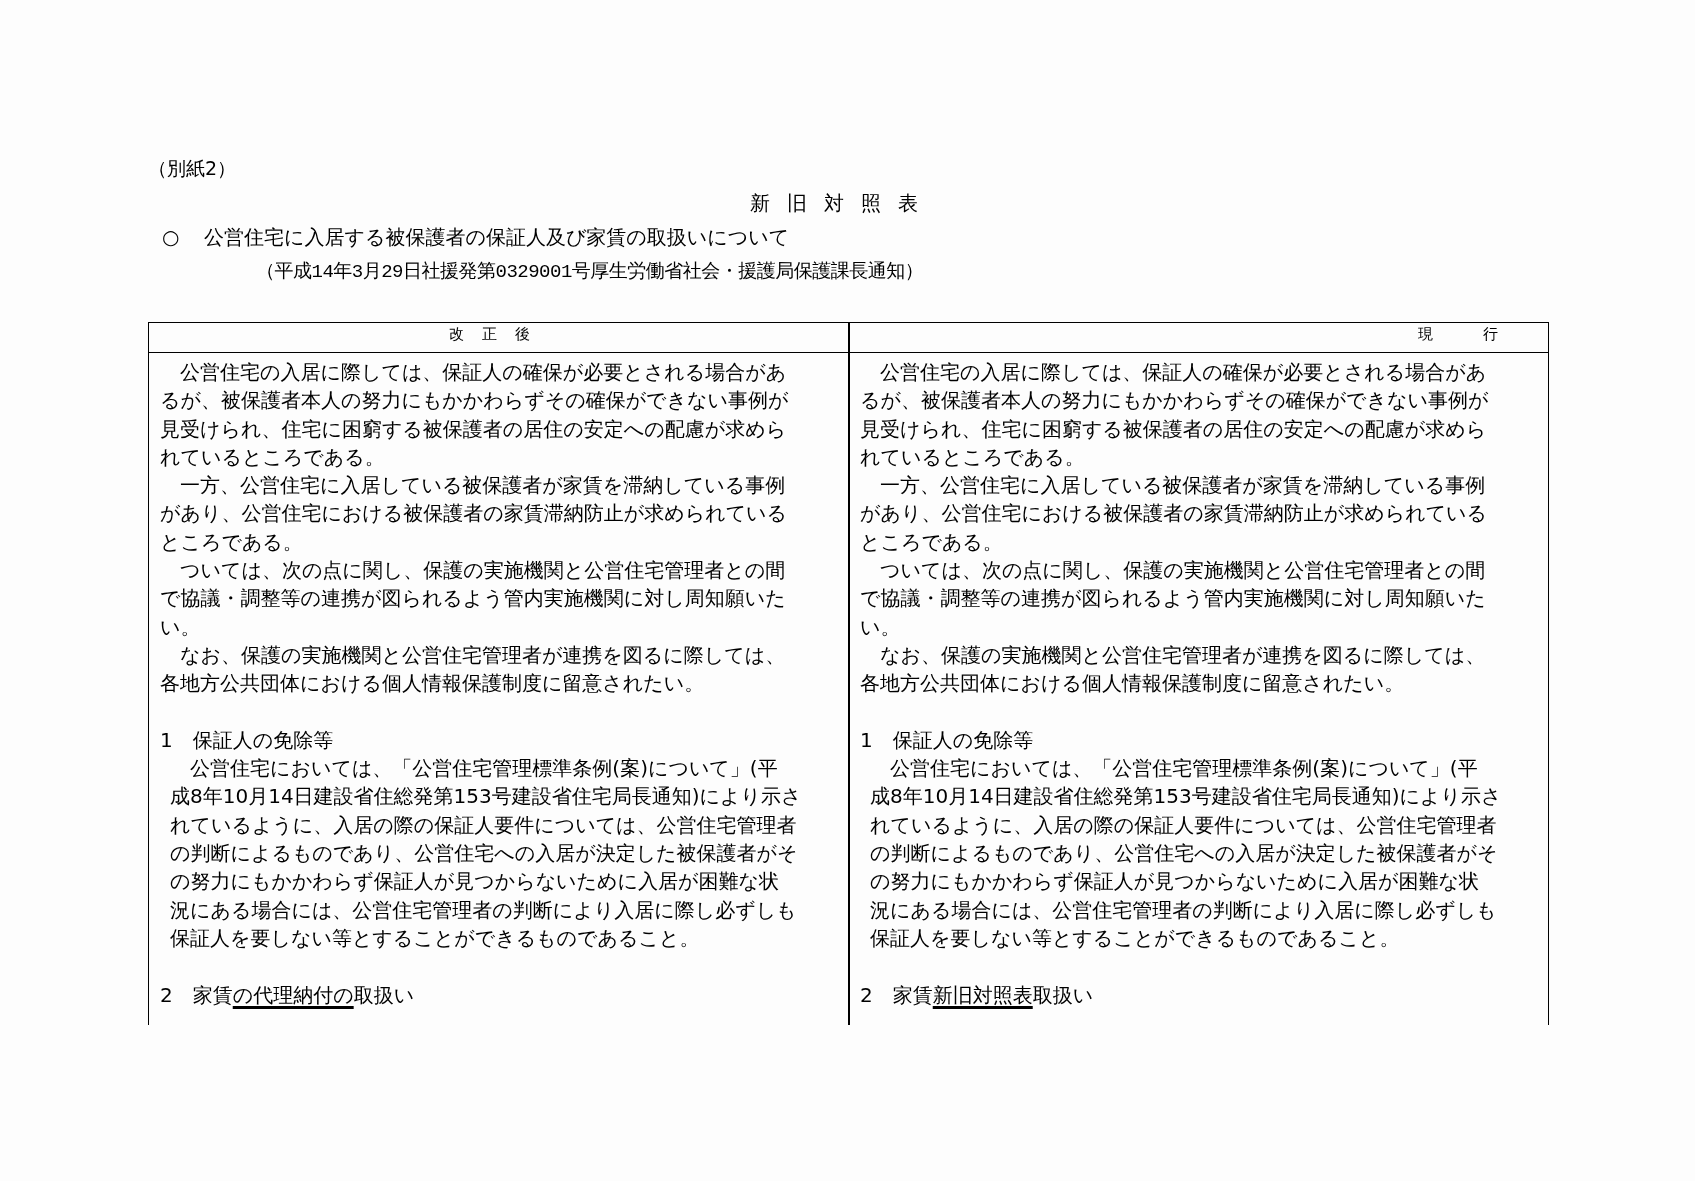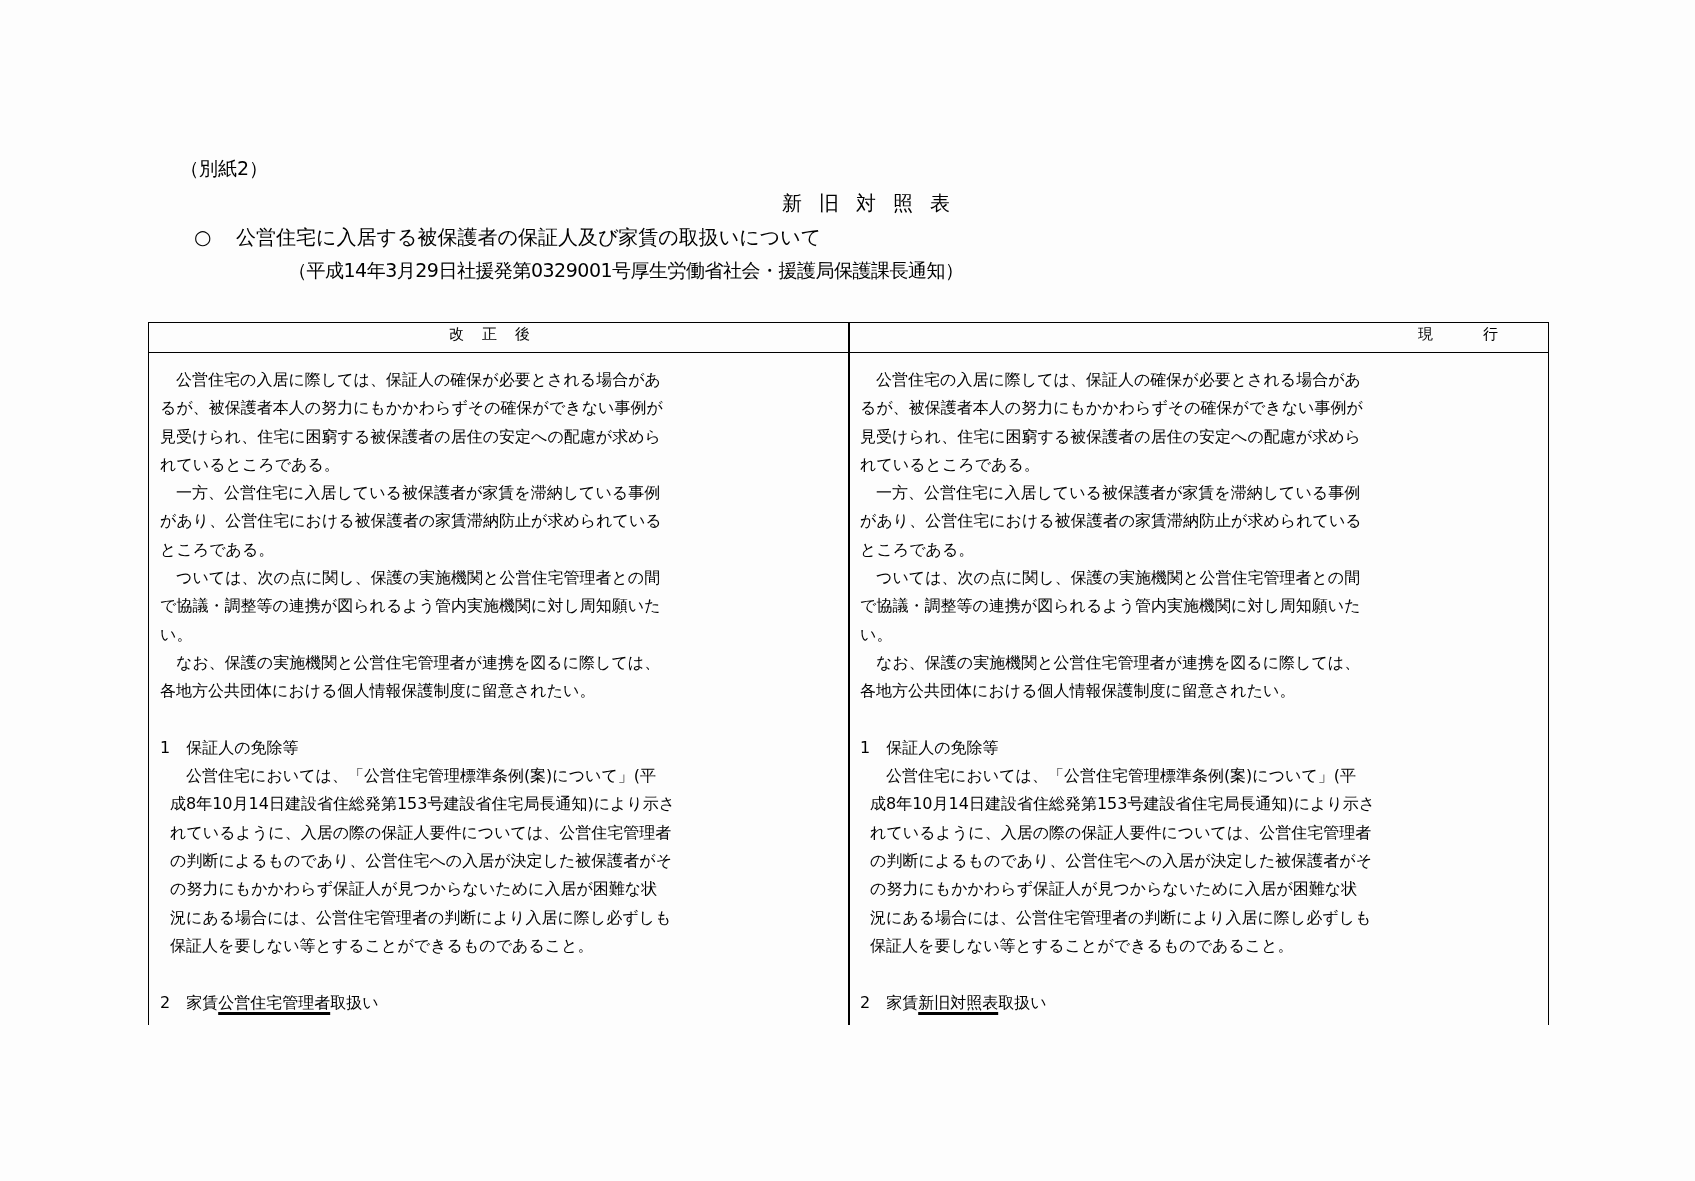--- a/index.html
+++ b/index.html
@@ -1,39 +1,39 @@
 <!DOCTYPE html>
 <html><head>
   <meta charset="utf-8">
   <style>
     html, body { margin: 0; padding: 0; background: #fdfdfd; }
     body {
       width: 1695px; height: 1181px; position: relative; overflow: hidden;
       font-family: "DejaVu Sans", "Liberation Sans", sans-serif;
       color: #000;
     }
-    .abs { position: absolute; white-space: nowrap; margin-left: 32px; }
+    .abs { position: absolute; white-space: nowrap; }
     .attach { left: 148px; top: 156px; font-size: 19px; letter-spacing: 0px; }
     .doc-title { left: 750px; top: 190px; font-size: 20px; letter-spacing: 17px; }
     .subject { left: 162px; top: 224px; font-size: 20px; }
     .subject .bullet { display: inline-block; width: 42px; }
-    .source { left: 256px; top: 258px; font-size: 19px; letter-spacing: -0.5px; }
+    .source { left: 256px; top: 258px; font-size: 19px; letter-spacing: -0.5px; font-family: Liberation Mono, monospace; }
 
     .table {
       position: absolute; left: 148px; top: 322px; width: 1401px; height: 703px;
       border-top: 1.5px solid #000; border-left: 1.5px solid #000; border-right: 1.5px solid #000;
       box-sizing: border-box;
     }
     .col-divider { position: absolute; left: 699px; top: 0; width: 1.5px; height: 100%; background: #000; }
     .header-row { position: absolute; left: 0; top: 0; width: 100%; height: 29px; border-bottom: 1.5px solid #000; }
     .header-cell { position: absolute; top: 2px; font-size: 15px; text-align: center; }
     .header-left { left: 0; width: 699px; letter-spacing: 18px; }
     .header-right { left: 700px; width: 699px; letter-spacing: 50px; text-align: right; }
 
-    .col { position: absolute; top: 43px; width: 690px; font-size: 16px; line-height: 28.3px; }
+    .col { position: absolute; top: 35px; width: 690px; font-size: 20px; line-height: 28.3px; }
     .col-left { left: 11px; }
     .col-right { left: 711px; }
     .para { white-space: pre; margin: 0; }
     .blank { height: 28.3px; }
     .item-title { white-space: pre; }
     .item-body { white-space: pre; padding-left: 10px; }
     .ul { text-decoration: underline; text-decoration-thickness: 3px; text-underline-offset: 4px; }
   </style>
 </head>
 <body>
@@ -68,21 +68,21 @@
     <div class="blank"></div>
     <div class="item-title">1　保証人の免除等</div>
     <div class="item-body">　公営住宅においては、「公営住宅管理標準条例(案)について」(平</div>
     <div class="item-body">成8年10月14日建設省住総発第153号建設省住宅局長通知)により示さ</div>
     <div class="item-body">れているように、入居の際の保証人要件については、公営住宅管理者</div>
     <div class="item-body">の判断によるものであり、公営住宅への入居が決定した被保護者がそ</div>
     <div class="item-body">の努力にもかかわらず保証人が見つからないために入居が困難な状</div>
     <div class="item-body">況にある場合には、公営住宅管理者の判断により入居に際し必ずしも</div>
     <div class="item-body">保証人を要しない等とすることができるものであること。</div>
     <div class="blank"></div>
-    <div class="item-title"><span>2　家賃</span><span class="ul">公営住宅管理者</span><span>取扱い</span></div>
+    <div class="item-title"><span>2　家賃</span><span class="ul">の代理納付の</span><span>取扱い</span></div>
   </div>
 
   <div class="col col-right">
     <div class="para">　公営住宅の入居に際しては、保証人の確保が必要とされる場合があ</div>
     <div class="para">るが、被保護者本人の努力にもかかわらずその確保ができない事例が</div>
     <div class="para">見受けられ、住宅に困窮する被保護者の居住の安定への配慮が求めら</div>
     <div class="para">れているところである。</div>
     <div class="para">　一方、公営住宅に入居している被保護者が家賃を滞納している事例</div>
     <div class="para">があり、公営住宅における被保護者の家賃滞納防止が求められている</div>
     <div class="para">ところである。</div>

